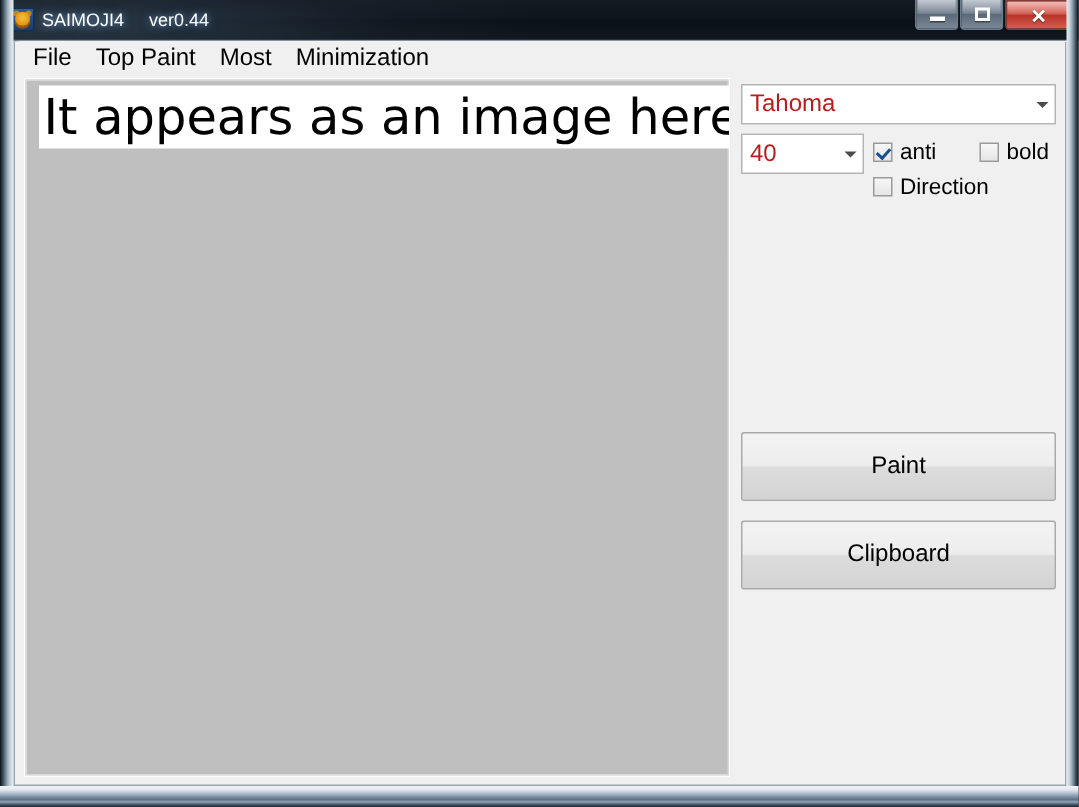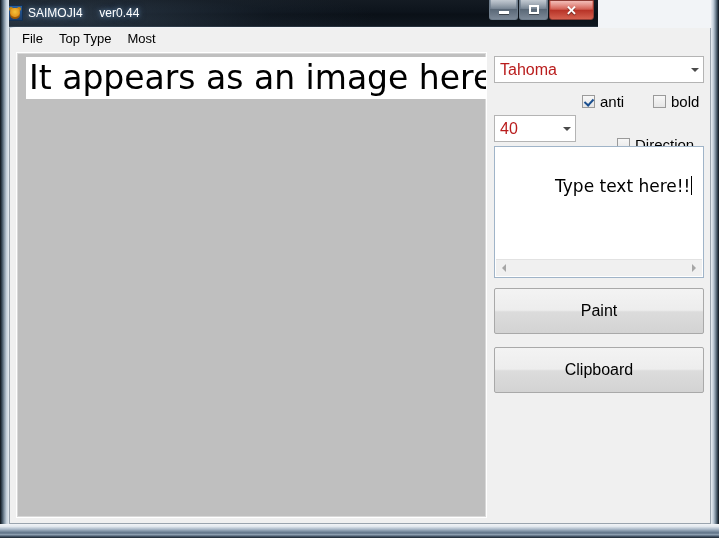--- a/index.html
+++ b/index.html
@@ -23,21 +23,21 @@
     background: linear-gradient(to right,
         #0c1117 0px, #2e3b47 3px, #7d8f9e 7px,
         #b9c6d2 10px, #e3e9ef 13px, #f2f4f7 16px);
     box-sizing: border-box;
   }
 
   
   #title-bar {
     position: absolute;
     left: 0; top: 0;
-    width: 598px;
+    width: 719px;
     height: 27px;
     background: linear-gradient(to bottom,
         #141b23 0%, #0d141c 45%, #0a1017 55%, #101820 100%);
     border-bottom: 1px solid #26313c;
     box-sizing: border-box;
   }
   #title-bar-inner {
     position: absolute;
     left: 0; top: 0;
     width: 719px; height: 27px;
@@ -167,21 +167,21 @@
     left: 0; top: 0;
     width: 700px;
     height: 21px;
     background: #f0f0f0;
     display: flex;
     align-items: center;
     padding-left: 4px;
     box-sizing: border-box;
   }
   .menu-item {
-    font-size: 13px;
+    font-size: 16px;
     color: #000000;
     padding: 3px 8px;
     line-height: 14px;
     white-space: nowrap;
   }
 
   
   #preview-canvas {
     position: absolute;
     left: 6px;
@@ -254,21 +254,21 @@
   }
 
   #font-combo {
     left: 1px; top: 4px;
     width: 210px; height: 27px;
   }
   #font-combo .value { font-size: 16px; }
 
   #size-combo {
     left: 1px; top: 37px;
-    width: 82px; height: 27px; margin-top: 26px;
+    width: 82px; height: 27px;
   }
   #size-combo .value { font-size: 16px; }
 
   .checkbox-row {
     position: absolute;
     display: flex;
     align-items: center;
     justify-content: center;
   }
   .cb-box {
@@ -291,21 +291,21 @@
     transform: rotate(42deg);
   }
   .cb-label {
     font-size: 15px;
     color: #000000;
     white-space: nowrap;
   }
 
   #cb-anti { left: 89px; top: 41px; }
   #cb-bold { left: 160px; top: 41px; }
-  #cb-direction { left: 89px; top: 84px; margin-left: 35px; }
+  #cb-direction { left: 89px; top: 64px; }
 
   
   #text-input-box {
     position: absolute;
     left: 1px; top: 94px;
     width: 210px; height: 132px;
     background: #ffffff;
     border: 1px solid #a0b4c8;
     box-sizing: border-box;
     overflow: hidden;
@@ -421,22 +421,23 @@
       <div class="win-btn" id="btn-close">
         <div class="mark">✕</div>
       </div>
     </div>
   </div>
 
   <div id="client-area">
 
     <div id="menu-bar">
       <div class="menu-item">File</div>
-      <div class="menu-item">Top Type</div>
+      <div class="menu-item">Top Paint</div>
       <div class="menu-item">Most</div>
+      <div class="menu-item">Minimization</div>
     </div>
 
     <div id="preview-canvas">
       <div id="preview-image-strip">
         <div id="preview-text">It appears as an image here!!</div>
       </div>
     </div>
 
     <div id="right-panel">
 
@@ -462,33 +463,20 @@
       <div class="checkbox-row" id="cb-bold">
         <div class="cb-box"></div>
         <div class="cb-label">bold</div>
       </div>
 
       <div class="checkbox-row" id="cb-direction">
         <div class="cb-box"></div>
         <div class="cb-label">Direction</div>
       </div>
 
-      <div id="text-input-box">
-        <div id="text-input-value">
-          <span>Type text here!!</span><span id="text-caret"></span>
-        </div>
-        <div id="text-hscroll">
-          <div class="sb-arrow sb-left">
-              <i></i>
-            </div>
-          <div class="sb-arrow sb-right">
-              <i></i>
-            </div>
-        </div>
-      </div>
 
       <div class="action-btn" id="paint-button">Paint</div>
       <div class="action-btn" id="clipboard-button">Clipboard</div>
 
     </div>
   </div>
 
   <div id="frame-left"></div>
   <div id="frame-right"></div>
   <div id="frame-bottom"></div>

